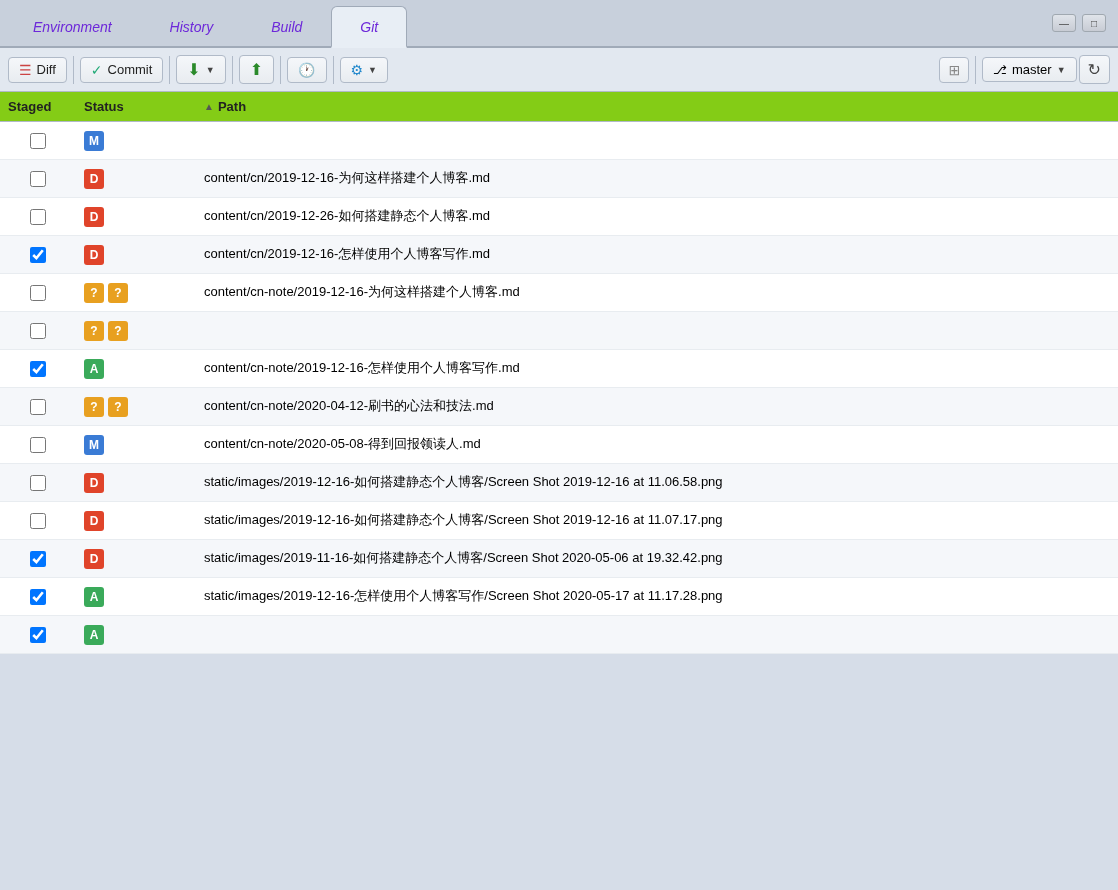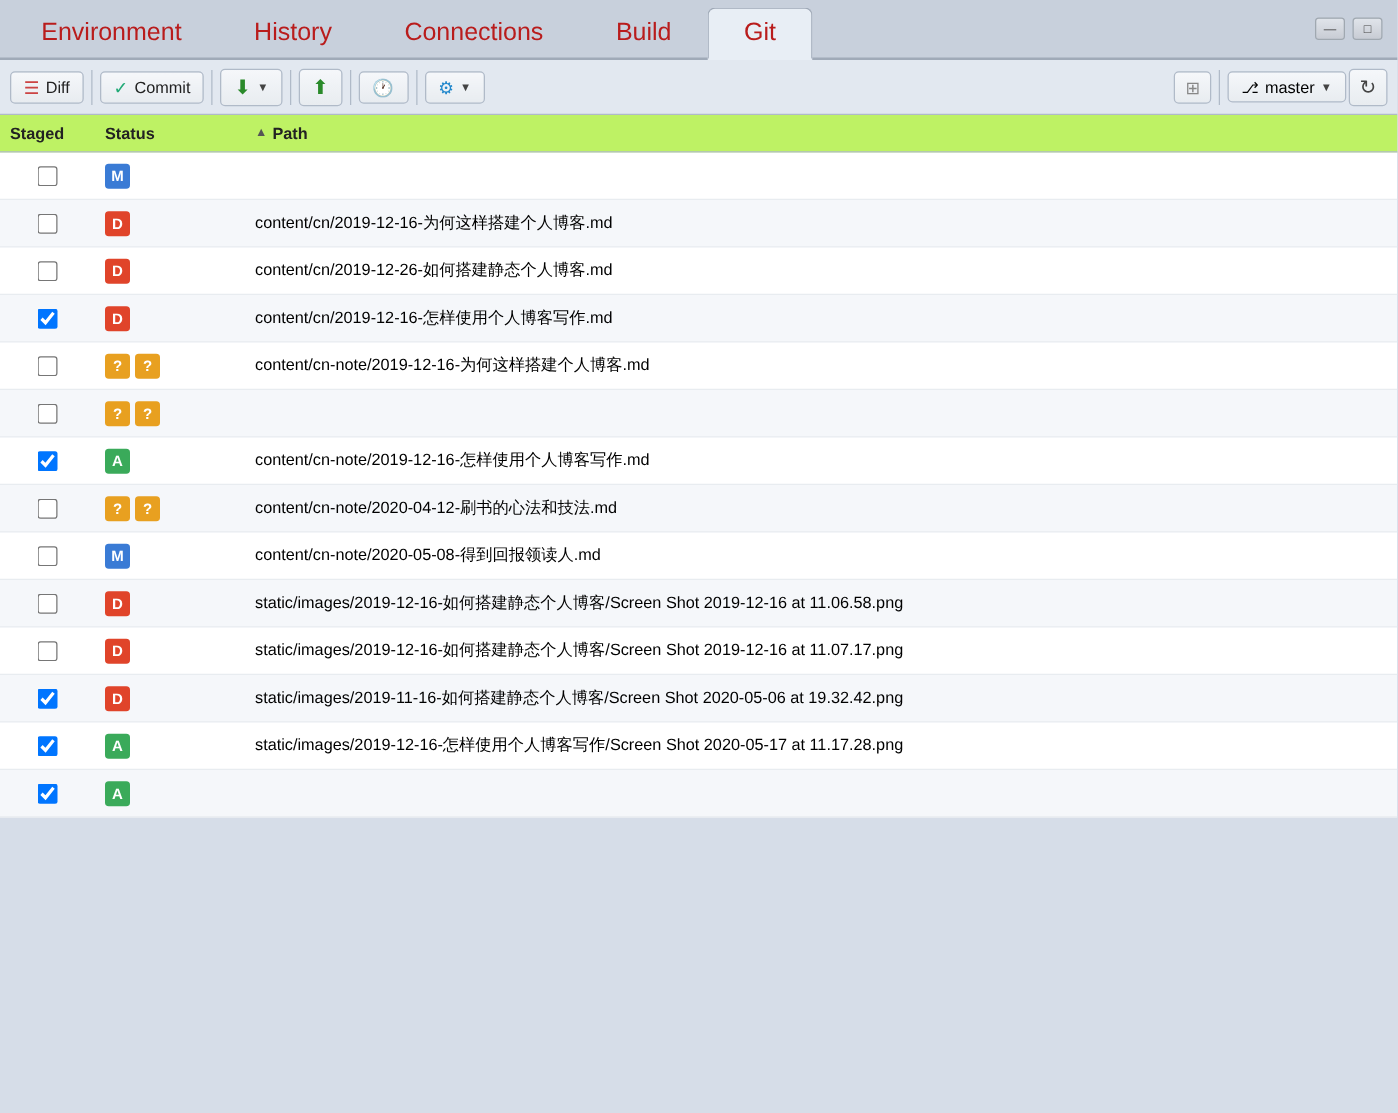--- a/index.html
+++ b/index.html
@@ -19,29 +19,30 @@
       background: #c8d0dc;
       border-bottom: 2px solid #a0aab8;
       height: 48px;
       padding: 0 4px;
     }
     .tab {
       display: flex;
       align-items: center;
       justify-content: center;
       padding: 0 28px;
-      font-size: 20px;
+      font-size: 14px;
       font-weight: 500;
-      color: #b91c1c;
+      color: #6d28d9;
       cursor: pointer;
       border-radius: 6px 6px 0 0;
       border: 1px solid transparent;
       border-bottom: none;
       margin-top: 6px;
       background: transparent;
+      font-style: italic;
     }
     .tab.active {
       background: #e8eef5;
       border-color: #a0aab8;
       border-bottom: 2px solid #e8eef5;
       margin-bottom: -2px;
       z-index: 2;
       text-align: center;
     }
 
@@ -99,21 +100,21 @@
     .graph-btn {
       padding: 4px 8px;
       border: 1px solid #b0bac8;
       border-radius: 4px;
       background: linear-gradient(to bottom, #f5f7fa, #e8ecf0);
       cursor: pointer;
     }
     .table-header {
       display: flex;
       align-items: center;
-      background: #bef264;
+      background: #84cc16;
       border-bottom: 1px solid #b0bac8;
       height: 30px;
       font-weight: 600;
       font-size: 13px;
       color: #222;
       padding: 0;
       text-align: center;
     }
     .col-staged {
       width: 76px;
@@ -220,21 +221,20 @@
     }
 
     .dropdown-arrow { font-size: 9px; color: #444; }
   </style>
 </head>
 <body>
 
 <div class="tab-bar">
   <div class="tab">Environment</div>
   <div class="tab">History</div>
-  <div class="tab">Connections</div>
   <div class="tab">Build</div>
   <div class="tab active">Git</div>
   <div class="window-controls">
     <div class="win-btn">—</div>
     <div class="win-btn">□</div>
   </div>
 </div>
 
 <div class="toolbar">
   <button class="toolbar-btn">

